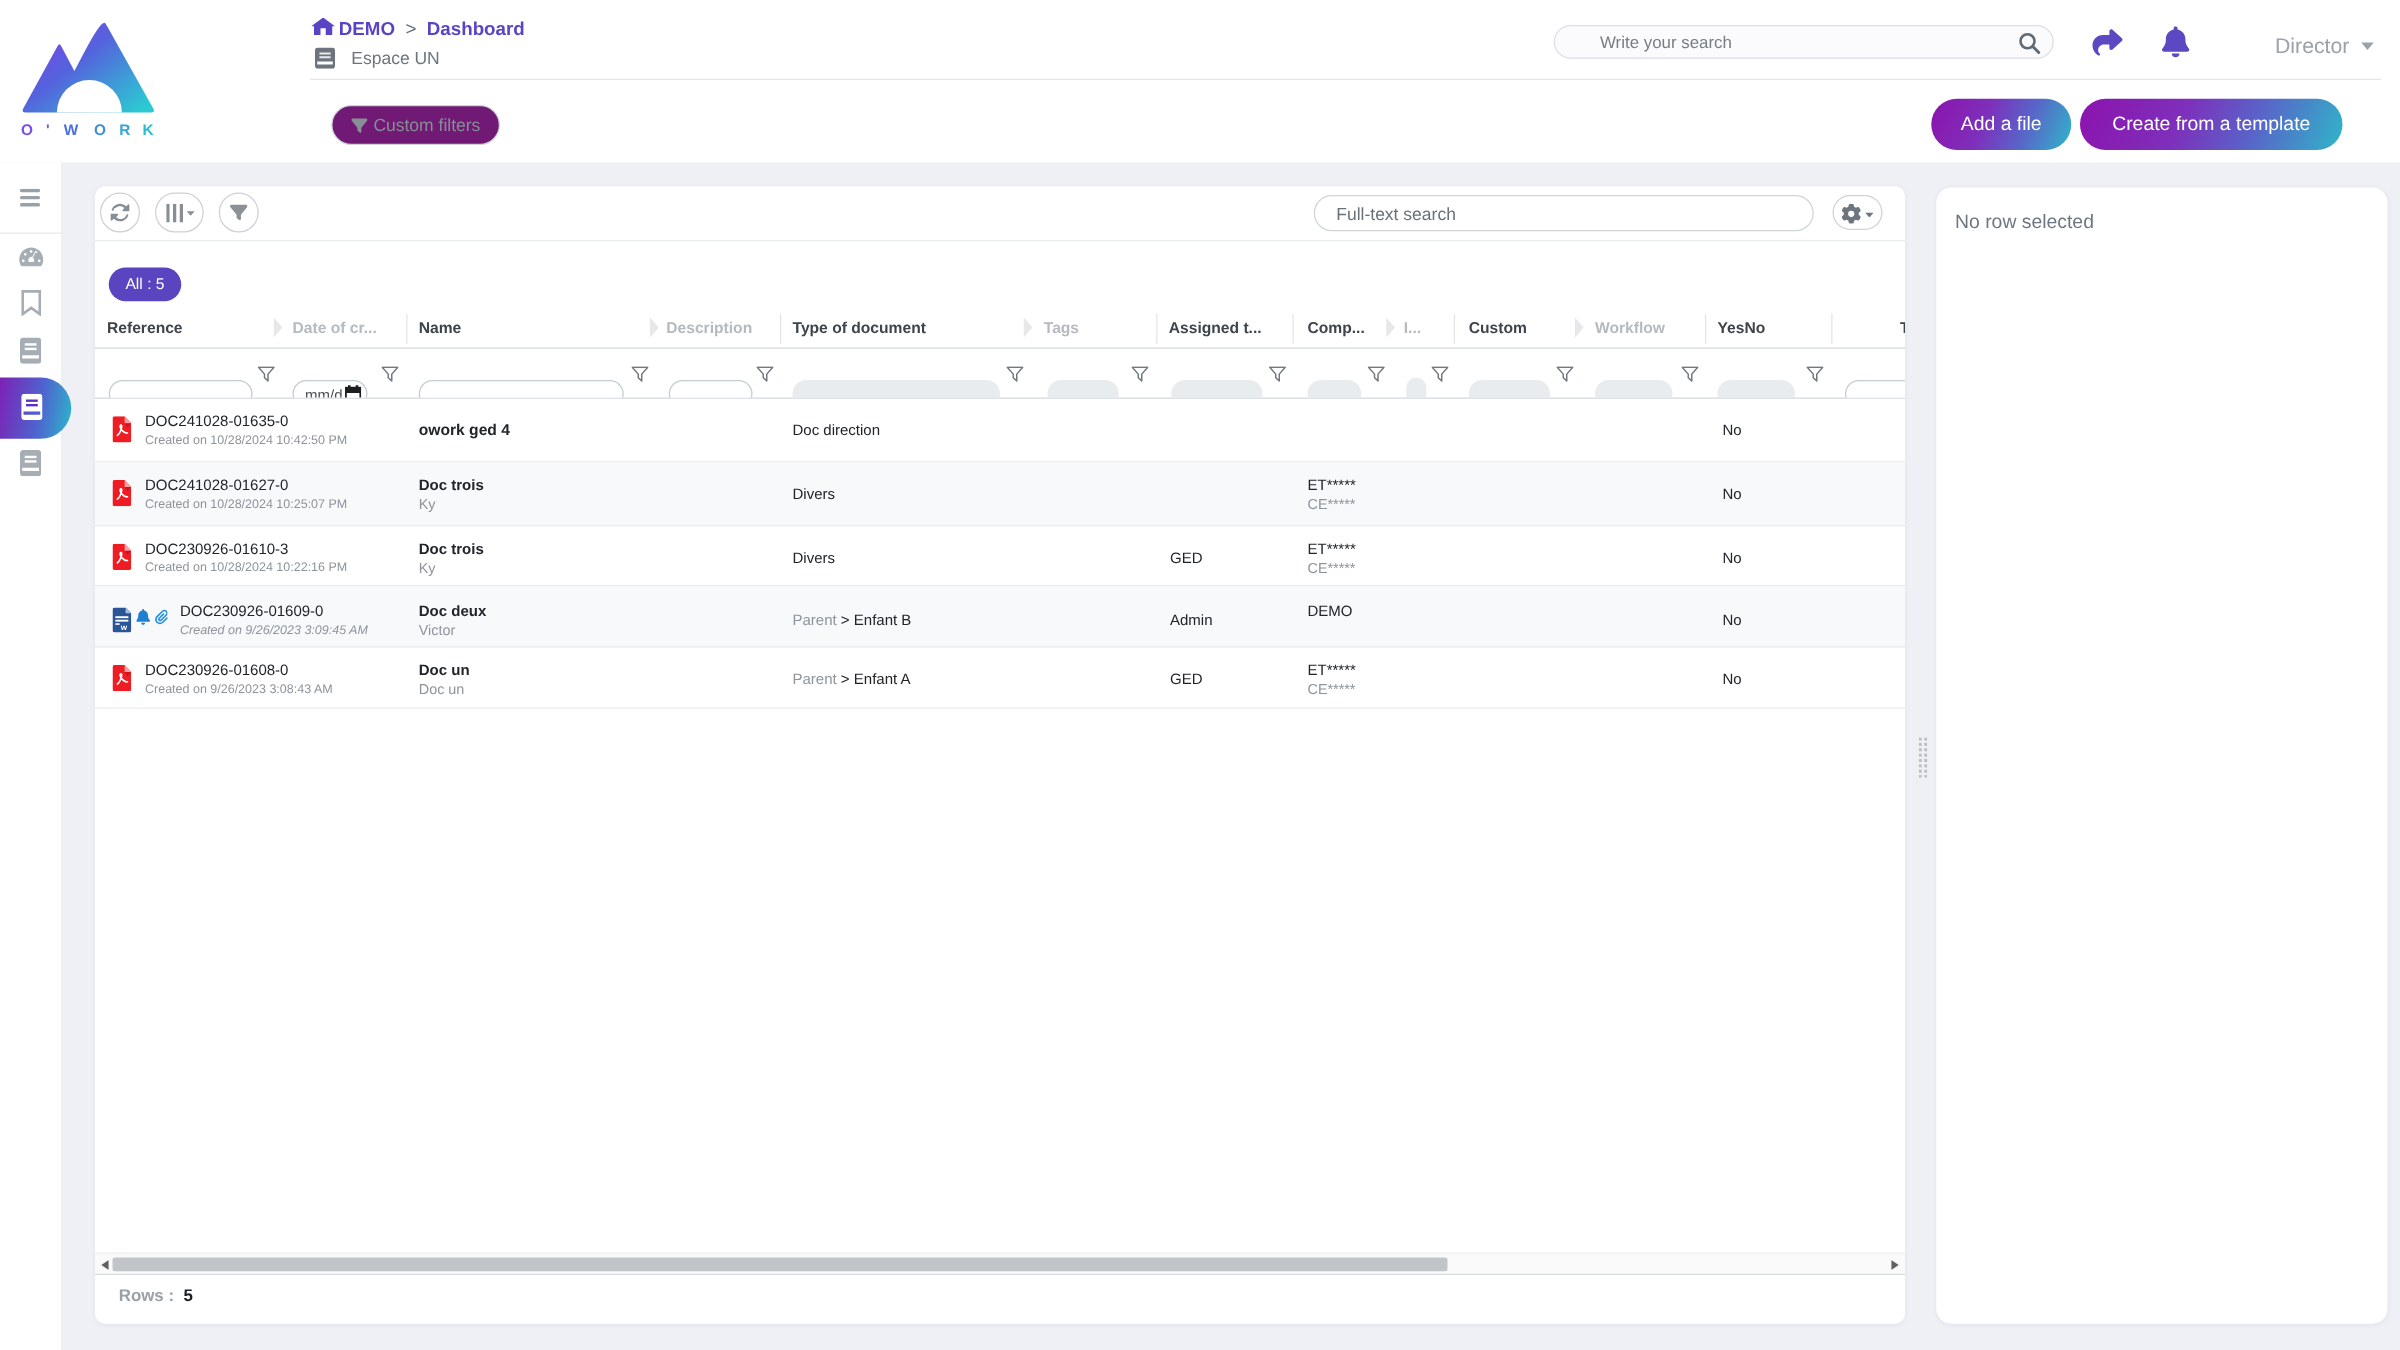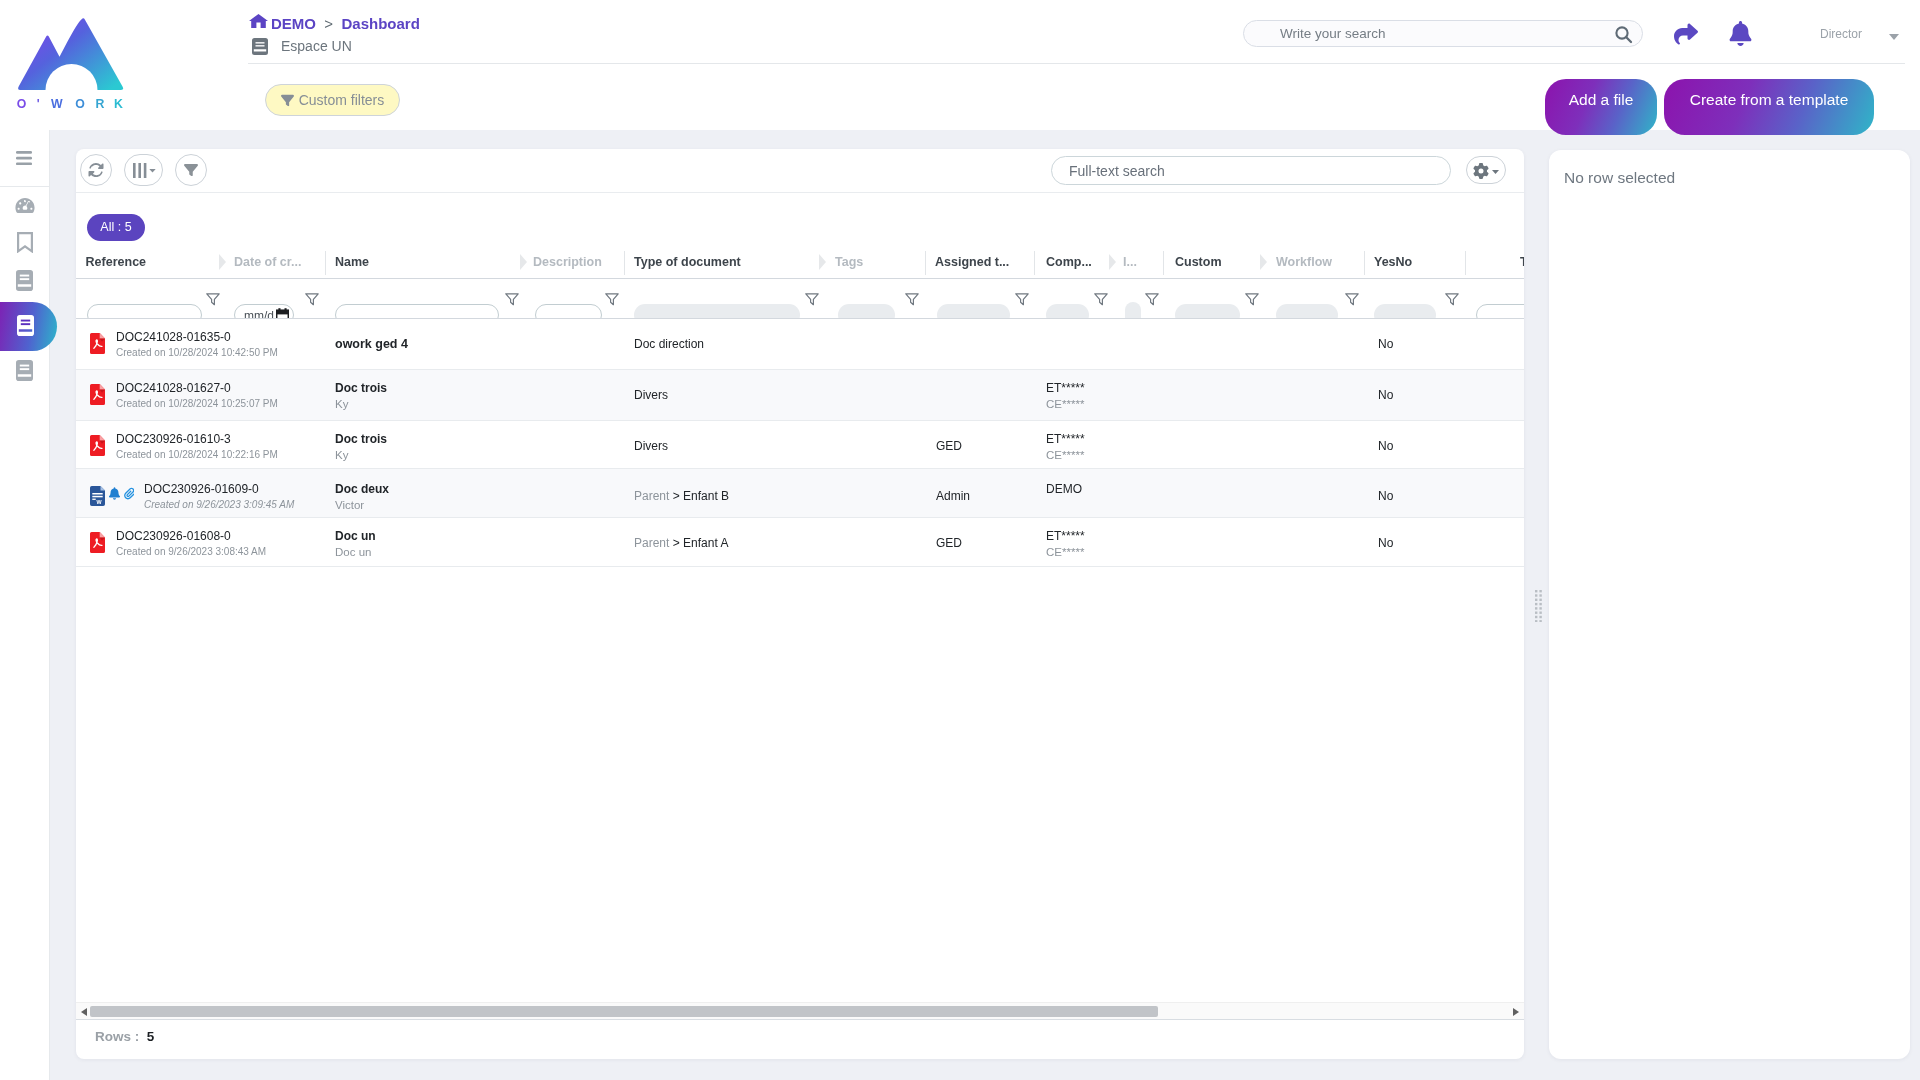--- a/index.html
+++ b/index.html
@@ -9,24 +9,24 @@
 
 
 #header { position:absolute; left:0; top:0; width:1920px; height:130px; background:#fff; }
 #hdr-divider { position:absolute; left:248px; top:63px; width:1657px; height:1px; background:#e4e7ea; }
 
 
 .bc { font-size:15px; font-weight:bold; color:#5b44c4; }
 .bc2 { font-size:14px; color:#6c757d; }
 
 
-#btn-custom { position:absolute; left:265px; top:84px; width:135px; height:32px; border:1px solid #ced4da; border-radius:16px; color:#868e96; font-size:14px; line-height:30px; text-align:center; background:#fef9c3; }
-
-
-.gbtn { position:absolute; height:56px; border-radius:21px; color:#fff; font-size:15.5px; text-align:center; line-height:41px; background:linear-gradient(113deg, #8c13ad 0%, #7e2fbb 38%, #5a62c8 65%, #2fb6c8 100%); }
+#btn-custom { position:absolute; left:265px; top:84px; width:135px; height:32px; border:1px solid #ced4da; border-radius:16px; color:#868e96; font-size:14px; line-height:30px; text-align:center; background:#701a75; }
+
+
+.gbtn { position:absolute; height:41px; border-radius:21px; color:#fff; font-size:15.5px; text-align:center; line-height:41px; background:linear-gradient(113deg, #8c13ad 0%, #7e2fbb 38%, #5a62c8 65%, #2fb6c8 100%); }
 
 
 #sidebar { position:absolute; left:0; top:130px; width:50px; height:950px; background:#fff; border-right:1px solid #e6e9ec; }
 #side-div { position:absolute; left:0; top:56px; width:50px; height:1px; background:#e6e9ec; }
 .side-pill { position:absolute; left:0; top:172px; width:57px; height:49px; border-radius:0 24.5px 24.5px 0; background:linear-gradient(100deg,#7d22b4 0%, #4f63cf 55%, #2cb7ca 100%); }
 
 
 #card-main { position:absolute; left:76px; top:149px; width:1448px; height:910px; background:#fff; border-radius:8px; box-shadow:0 1px 4px rgba(30,40,60,0.06); }
 #card-right { position:absolute; left:1549px; top:150px; width:361px; height:909px; background:#fff; border-radius:12px; box-shadow:0 1px 4px rgba(30,40,60,0.06); }
 
@@ -105,21 +105,21 @@
     </svg>
   </div>
 
   <svg class="abs" style="left:1673px; top:22px;" width="26" height="24" viewBox="0 0 512 512">
     <path fill="#5b48c2" d="M307 34.8c-11.5 5.1-19 16.6-19 29.2v64H176C78.8 128 0 206.8 0 304c0 113.3 81.5 163.9 100.2 174.1 2.5 1.4 5.3 1.9 8.1 1.9 10.9 0 19.7-8.9 19.7-19.7 0-7.5-4.3-14.4-9.8-19.5C108.8 431.9 96 414.4 96 384c0-53 43-96 96-96h96v64c0 12.6 7.4 24.1 19 29.2s25 3 34.4-5.4l160-144c6.7-6.1 10.6-14.7 10.6-23.8s-3.8-17.7-10.6-23.8l-160-144c-9.4-8.5-22.9-10.6-34.4-5.4z"></path>
   </svg>
 
   <svg class="abs" style="left:1729px; top:21px;" width="23" height="25" viewBox="0 0 448 512">
     <path fill="#5b48c2" d="M224 0c-17.7 0-32 14.3-32 32v19.2C119 66 64 130.6 64 208v18.8c0 47-17.3 92.4-48.5 127.6l-7.4 8.3c-8.4 9.4-10.4 22.9-5.3 34.4S19.4 416 32 416h384c12.6 0 24-7.4 29.2-18.9s3.1-25-5.3-34.4l-7.4-8.3C401.3 319.2 384 273.9 384 226.8V208c0-77.4-55-142-128-156.8V32c0-17.7-14.3-32-32-32zm45.3 493.3c12-12 18.7-28.3 18.7-45.3H224 160c0 17 6.7 33.3 18.7 45.3s28.3 18.7 45.3 18.7 33.3-6.7 45.3-18.7z"></path>
   </svg>
-  <div class="abs" style="left:1820px; top:27px; font-size:12px; color:#9ba2a9;">Director</div>
+  <div class="abs" style="left:1820px; top:27px; font-size:17px; color:#9ba2a9;">Director</div>
   <div class="abs" style="left:1889px; top:34px; width:0; height:0; border-left:5px solid transparent; border-right:5px solid transparent; border-top:6px solid #9ba2a9;"></div>
 </div>
 
 <div id="sidebar">
 
   <svg class="abs" style="left:16px; top:21px;" width="16" height="15" viewBox="0 0 16 15">
     <rect x="0" y="0" width="16" height="2.7" rx="1.2" fill="#99a1a8"></rect>
     <rect x="0" y="5.7" width="16" height="2.7" rx="1.2" fill="#99a1a8"></rect>
     <rect x="0" y="11.4" width="16" height="2.7" rx="1.2" fill="#99a1a8"></rect>
   </svg>

